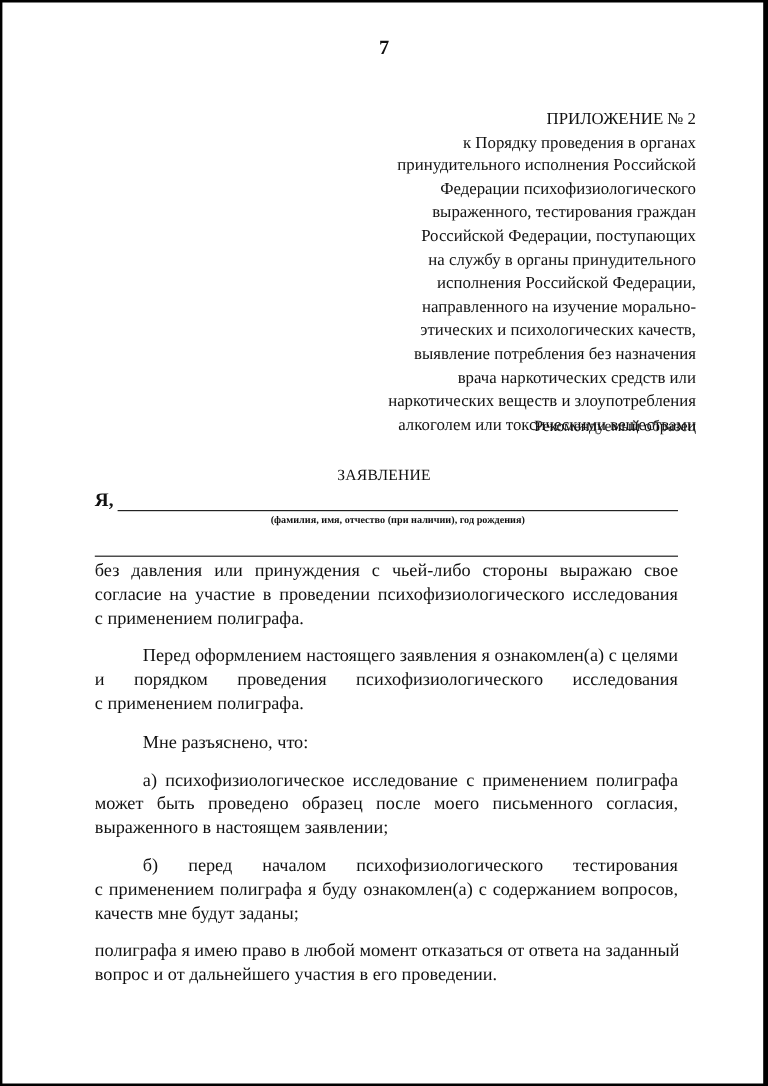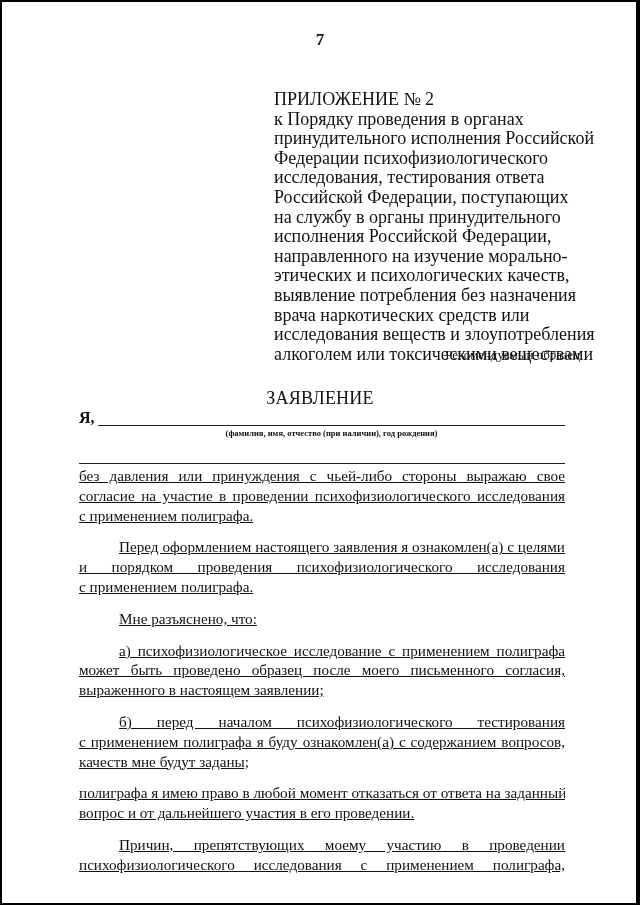--- a/index.html
+++ b/index.html
@@ -35,43 +35,43 @@
       top: 28px;
       text-align: center;
       font-size: 17px;
       font-weight: bold;
     }
     .appendix {
       position: absolute;
       left: 272px;
       width: 306px;
       top: 88px;
-      text-align: left;
-      font-size: 18px;
+      text-align: right;
+      font-size: 14px;
       line-height: 19.6px;
     }
     .appendix .line {
       display: block;
       white-space: nowrap;
     }
     .recommended {
       position: absolute;
       left: 272px;
       width: 306px;
       top: 345px;
       text-align: right;
       font-size: 13px;
     }
     .doc-title {
       position: absolute;
       left: 0;
       width: 636px;
       top: 386px;
       text-align: center;
-      font-size: 18px;
+      font-size: 13px;
       letter-spacing: 0.2px;
     }
     .ya-label {
       position: absolute;
       left: 77px;
       top: 407px;
       font-size: 16px;
       font-weight: bold;
     }
     .fill-line-1 {
@@ -111,21 +111,20 @@
       margin: 0;
       text-align: justify;
       text-align-last: left;
     }
     .para .ln {
       display: block;
       text-align: justify;
       text-align-last: justify;
       white-space: nowrap;
       overflow: hidden;
-      text-decoration: underline;
     }
     .para .ln.last {
       text-align-last: left;
     }
     .para .ln.indent {
       padding-left: 40px;
     }
     .para + .para {
       margin-top: 12px;
     }
@@ -135,29 +134,29 @@
 
 <div class="page">
 
   <div class="page-number">7</div>
 
   <div class="appendix">
     <span class="line">ПРИЛОЖЕНИЕ № 2</span>
     <span class="line">к Порядку проведения в органах</span>
     <span class="line">принудительного исполнения Российской</span>
     <span class="line">Федерации психофизиологического</span>
-    <span class="line">исследования, тестирования ответа</span>
+    <span class="line">выраженного, тестирования граждан</span>
     <span class="line">Российской Федерации, поступающих</span>
     <span class="line">на службу в органы принудительного</span>
     <span class="line">исполнения Российской Федерации,</span>
     <span class="line">направленного на изучение морально-</span>
     <span class="line">этических и психологических качеств,</span>
     <span class="line">выявление потребления без назначения</span>
     <span class="line">врача наркотических средств или</span>
-    <span class="line">исследования веществ и злоупотребления</span>
+    <span class="line">наркотических веществ и злоупотребления</span>
     <span class="line">алкоголем или токсическими веществами</span>
   </div>
 
   <div class="recommended">Рекомендуемый образец</div>
 
   <div class="doc-title">ЗАЯВЛЕНИЕ</div>
 
   <div class="ya-label">Я,</div>
   <div class="fill-line-1"></div>
   <div class="fill-caption">(фамилия, имя, отчество (при наличии), год рождения)</div>
@@ -184,19 +183,15 @@
     </p>
     <p class="para">
       <span class="ln indent" style="text-align-last: justify;">б) перед началом психофизиологического тестирования</span>
       <span class="ln" style="text-align-last: justify;">с применением полиграфа я буду ознакомлен(а) с содержанием вопросов,</span>
       <span class="ln last">качеств мне будут заданы;</span>
     </p>
     <p class="para">
       <span class="ln" style="text-align-last: justify;">полиграфа я имею право в любой момент отказаться от ответа на заданный</span>
       <span class="ln last">вопрос и от дальнейшего участия в его проведении.</span>
     </p>
-    <p class="para">
-      <span class="ln indent" style="text-align-last: justify;">Причин, препятствующих моему участию в проведении</span>
-      <span class="ln" style="text-align-last: justify;">психофизиологического исследования с применением полиграфа,</span>
-    </p>
   </div>
 
 </div>
 
 </body></html>

